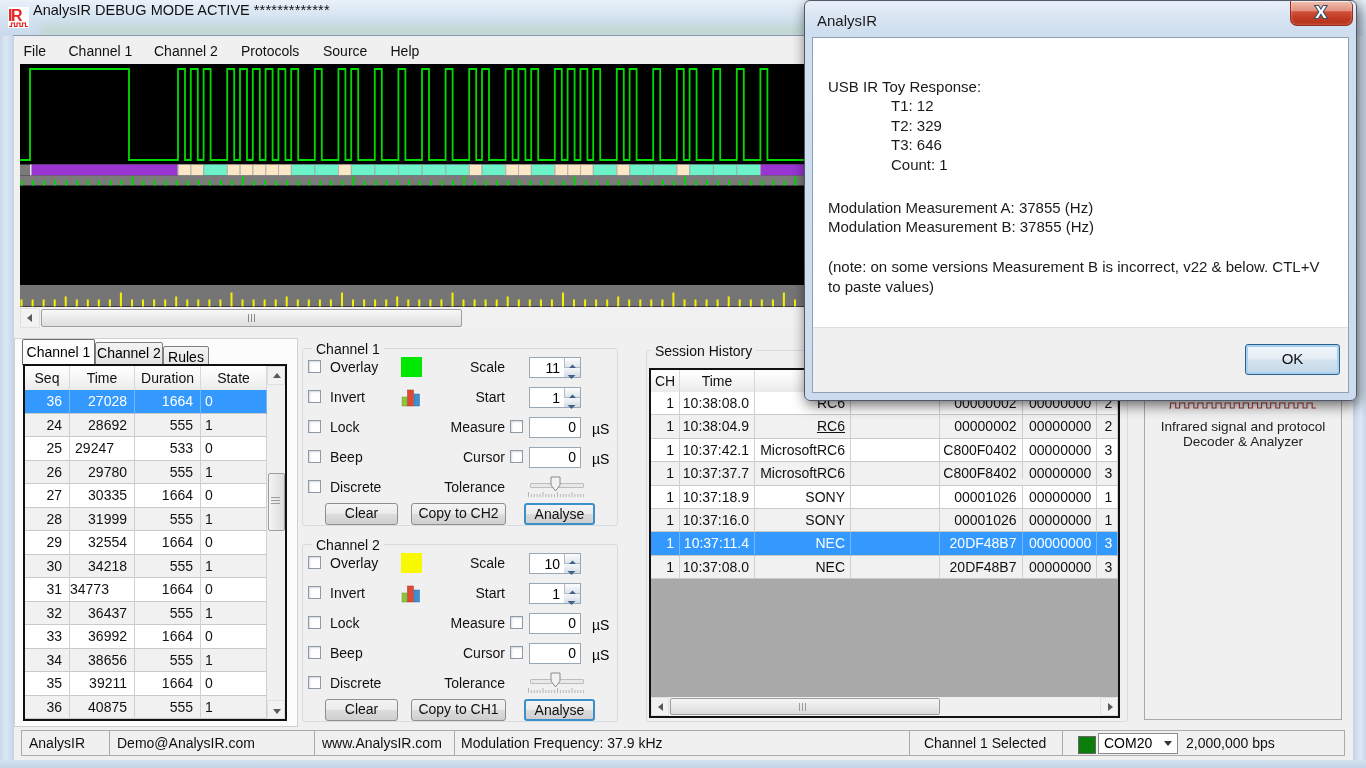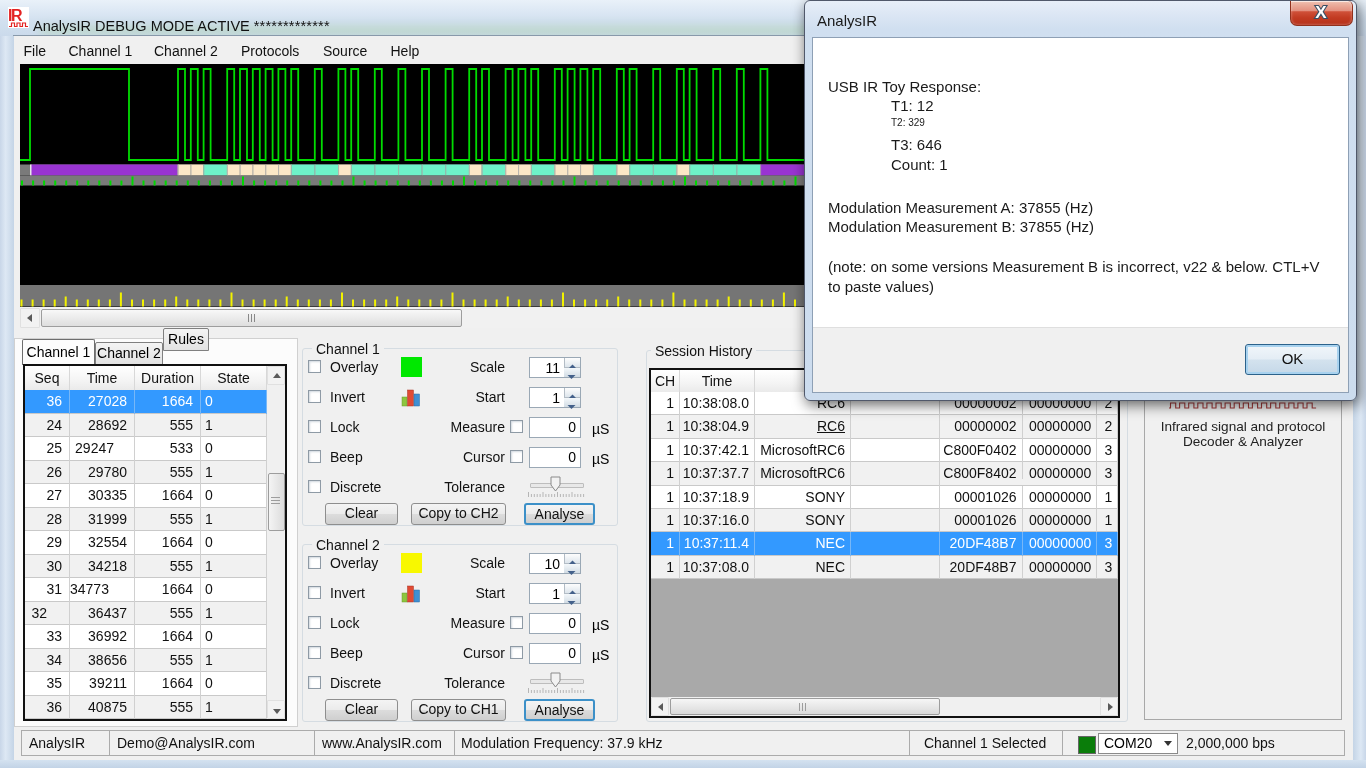--- a/index.html
+++ b/index.html
@@ -4,21 +4,21 @@
 <div style="position:absolute;left:40px;top:26px;width:990px;height:9px;background:#a6cf9e;opacity:.45;filter:blur(5px)"></div>
 <div style="position:absolute;left:0;top:36px;width:14px;height:732px;background:linear-gradient(90deg,#c8d6e8,#dde8f4 40%,#c4d4e6)"></div>
 <div style="position:absolute;left:1353px;top:36px;width:13px;height:732px;background:linear-gradient(90deg,#c4d4e6,#dde8f4 60%,#c8d6e8)"></div>
 <div style="position:absolute;left:0;top:760px;width:1366px;height:8px;background:linear-gradient(#d4e2f0,#c2d3e6)"></div>
 <div style="position:absolute;left:13px;top:35px;width:1341px;height:1px;background:#8899aa"></div>
 <div style="position:absolute;left:14px;top:36px;width:1339px;height:724px;background:#f0f0f0"></div>
 <div style="position:absolute;left:8px;top:7px;width:21px;height:21px;background:#fff"><svg width="21" height="21">
       <text x="0" y="14" font-family="Liberation Sans" font-size="16" font-weight="bold" fill="#e32222" letter-spacing="-1.5">IR</text>
       <path d="M1,19.5 h2.5 v-3.5 h3 v3.5 h2.5 v-3.5 h3 v3.5 h2.5 v-3.5 h3 v3.5 h2.5" fill="none" stroke="#e32222" stroke-width="1.2"></path>
     </svg></div>
-<div style="position:absolute;left:33px;top:18px;font-size:14.5px;color:#111">AnalysIR DEBUG MODE ACTIVE <span style="letter-spacing:0.2px">*************</span></div>
+<div style="position:absolute;left:33px;top:2px;font-size:14.5px;color:#111">AnalysIR DEBUG MODE ACTIVE <span style="letter-spacing:0.2px">*************</span></div>
 <div style="position:absolute;left:23.5px;top:43px;font-size:14px;color:#111">File</div>
 <div style="position:absolute;left:68.5px;top:43px;font-size:14px;color:#111">Channel 1</div>
 <div style="position:absolute;left:154.0px;top:43px;font-size:14px;color:#111">Channel 2</div>
 <div style="position:absolute;left:241.0px;top:43px;font-size:14px;color:#111">Protocols</div>
 <div style="position:absolute;left:323.0px;top:43px;font-size:14px;color:#111">Source</div>
 <div style="position:absolute;left:390.5px;top:43px;font-size:14px;color:#111">Help</div>
 <div style="position:absolute;left:20px;top:64px;width:1326px;height:243px;background:#000">
     <svg width="1326" height="243" style="position:absolute;left:0;top:0">
       <path d="M0.0,96.0 L10.0,96.0 L10.0,5.0 L109.0,5.0 L109.0,96.0 L158.0,96.0 L158.0,5.0 L165.0,5.0 L165.0,96.0 L170.8,96.0 L170.8,5.0 L177.8,5.0 L177.8,96.0 L183.6,96.0 L183.6,5.0 L190.6,5.0 L190.6,96.0 L207.2,96.0 L207.2,5.0 L214.2,5.0 L214.2,96.0 L220.0,96.0 L220.0,5.0 L227.0,5.0 L227.0,96.0 L232.8,96.0 L232.8,5.0 L239.8,5.0 L239.8,96.0 L245.6,96.0 L245.6,5.0 L252.6,5.0 L252.6,96.0 L258.4,96.0 L258.4,5.0 L265.4,5.0 L265.4,96.0 L271.2,96.0 L271.2,5.0 L278.2,5.0 L278.2,96.0 L294.8,96.0 L294.8,5.0 L301.8,5.0 L301.8,96.0 L318.4,96.0 L318.4,5.0 L325.4,5.0 L325.4,96.0 L331.2,96.0 L331.2,5.0 L338.2,5.0 L338.2,96.0 L354.8,96.0 L354.8,5.0 L361.8,5.0 L361.8,96.0 L378.4,96.0 L378.4,5.0 L385.4,5.0 L385.4,96.0 L402.0,96.0 L402.0,5.0 L409.0,5.0 L409.0,96.0 L425.6,96.0 L425.6,5.0 L432.6,5.0 L432.6,96.0 L449.2,96.0 L449.2,5.0 L456.2,5.0 L456.2,96.0 L462.0,96.0 L462.0,5.0 L469.0,5.0 L469.0,96.0 L485.6,96.0 L485.6,5.0 L492.6,5.0 L492.6,96.0 L498.4,96.0 L498.4,5.0 L505.4,5.0 L505.4,96.0 L511.2,96.0 L511.2,5.0 L518.2,5.0 L518.2,96.0 L534.8,96.0 L534.8,5.0 L541.8,5.0 L541.8,96.0 L547.6,96.0 L547.6,5.0 L554.6,5.0 L554.6,96.0 L560.4,96.0 L560.4,5.0 L567.4,5.0 L567.4,96.0 L573.2,96.0 L573.2,5.0 L580.2,5.0 L580.2,96.0 L596.8,96.0 L596.8,5.0 L603.8,5.0 L603.8,96.0 L609.6,96.0 L609.6,5.0 L616.6,5.0 L616.6,96.0 L633.2,96.0 L633.2,5.0 L640.2,5.0 L640.2,96.0 L656.8,96.0 L656.8,5.0 L663.8,5.0 L663.8,96.0 L669.6,96.0 L669.6,5.0 L676.6,5.0 L676.6,96.0 L693.2,96.0 L693.2,5.0 L700.2,5.0 L700.2,96.0 L716.8,96.0 L716.8,5.0 L723.8,5.0 L723.8,96.0 L740.4,96.0 L740.4,5.0 L747.4,5.0 L747.4,96.0 L887.0,96.0 L887.0,5.0 L986.0,5.0 L986.0,96.0 L1035.0,96.0 L1035.0,5.0 L1042.0,5.0 L1042.0,96.0 L1047.8,96.0 L1047.8,5.0 L1054.8,5.0 L1054.8,96.0 L1060.6,96.0 L1060.6,5.0 L1067.6,5.0 L1067.6,96.0 L1084.2,96.0 L1084.2,5.0 L1091.2,5.0 L1091.2,96.0 L1097.0,96.0 L1097.0,5.0 L1104.0,5.0 L1104.0,96.0 L1109.8,96.0 L1109.8,5.0 L1116.8,5.0 L1116.8,96.0 L1122.6,96.0 L1122.6,5.0 L1129.6,5.0 L1129.6,96.0 L1135.4,96.0 L1135.4,5.0 L1142.4,5.0 L1142.4,96.0 L1148.2,96.0 L1148.2,5.0 L1155.2,5.0 L1155.2,96.0 L1171.8,96.0 L1171.8,5.0 L1178.8,5.0 L1178.8,96.0 L1195.4,96.0 L1195.4,5.0 L1202.4,5.0 L1202.4,96.0 L1208.2,96.0 L1208.2,5.0 L1215.2,5.0 L1215.2,96.0 L1231.8,96.0 L1231.8,5.0 L1238.8,5.0 L1238.8,96.0 L1255.4,96.0 L1255.4,5.0 L1262.4,5.0 L1262.4,96.0 L1279.0,96.0 L1279.0,5.0 L1286.0,5.0 L1286.0,96.0 L1302.6,96.0 L1302.6,5.0 L1309.6,5.0 L1309.6,96.0 L1326.2,96.0 L1326.0,96.0" fill="none" stroke="#00dc00" stroke-width="1.8"></path>
       <rect x="0" y="100.5" width="1326.0" height="11.0" fill="#7a7a7a"></rect>
@@ -391,21 +391,21 @@
         <path d="M11,5 L11,13 L6,9 Z" fill="#5a5a5a"></path>
       </svg></div>
     <div style="position:absolute;left:21px;top:1px;width:421px;height:18px;background:linear-gradient(#f8f8f8,#dedede);border:1px solid #9d9d9d;border-radius:2px;box-sizing:border-box"></div>
     <div style="position:absolute;left:228px;top:6px;width:1px;height:8px;background:#888"></div>
     <div style="position:absolute;left:231px;top:6px;width:1px;height:8px;background:#888"></div>
     <div style="position:absolute;left:234px;top:6px;width:1px;height:8px;background:#888"></div>
   </div>
 <div style="position:absolute;left:14px;top:338px;width:284px;height:389px;background:#fcfcfc;border:1px solid #d0d0d0;box-sizing:border-box"></div>
 <div style="position:absolute;left:22px;top:339px;width:73px;height:26px;background:#fdfdfd;border:1px solid #6e6e6e;border-bottom:none;border-radius:2px 2px 0 0;box-sizing:border-box;font-size:14px;text-align:center;line-height:24px">Channel 1</div>
 <div style="position:absolute;left:95px;top:342px;width:68px;height:23px;background:linear-gradient(#f4f4f4,#e2e2e2);border:1px solid #808080;border-radius:2px 2px 0 0;box-sizing:border-box;font-size:14px;text-align:center;line-height:21px">Channel 2</div>
-<div style="position:absolute;left:163px;top:328px;width:46px;height:23px;background:linear-gradient(#f4f4f4,#e2e2e2);border:1px solid #808080;border-radius:2px 2px 0 0;box-sizing:border-box;font-size:14px;text-align:center;line-height:21px">Rules</div>
+<div style="position:absolute;left:163px;top:346px;width:46px;height:23px;background:linear-gradient(#f4f4f4,#e2e2e2);border:1px solid #808080;border-radius:2px 2px 0 0;box-sizing:border-box;font-size:14px;text-align:center;line-height:21px">Rules</div>
 <div style="position:absolute;left:23px;top:364px;width:264px;height:357px;border:2px solid #111;background:#fff;box-sizing:border-box;overflow:hidden">
     <div style="position:absolute;left:0;top:0;width:242px;height:24px;background:linear-gradient(#ffffff,#f4f4f4 60%,#eaeaea);border-bottom:1px solid #c7c7c7">
       <div style="position:absolute;left:0px;top:0;width:45px;height:24px;line-height:24px;text-align:center;font-size:14px;color:#111;border-right:1px solid #d8d8d8;box-sizing:border-box">Seq</div>
       <div style="position:absolute;left:45px;top:0;width:65px;height:24px;line-height:24px;text-align:center;font-size:14px;color:#111;border-right:1px solid #d8d8d8;box-sizing:border-box">Time</div>
       <div style="position:absolute;left:110px;top:0;width:66px;height:24px;line-height:24px;text-align:center;font-size:14px;color:#111;border-right:1px solid #d8d8d8;box-sizing:border-box">Duration</div>
       <div style="position:absolute;left:176px;top:0;width:66px;height:24px;line-height:24px;text-align:center;font-size:14px;color:#111;border-right:1px solid #d8d8d8;box-sizing:border-box">State</div>
     </div>
     <div style="position:absolute;left:0;top:24.0px;width:242px;height:23.5px;background:#3399ff;color:#fff;font-size:14px;border-bottom:1px solid #c9c9c9;box-sizing:border-box">
       <div style="position:absolute;left:0px;top:0;width:45px;height:23.5px;line-height:22.5px;text-align:right;padding-right:7px;border-right:1px solid #77b7f7;box-sizing:border-box">36</div>
       <div style="position:absolute;left:45px;top:0;width:65px;height:23.5px;line-height:22.5px;text-align:right;padding-right:7px;border-right:1px solid #77b7f7;box-sizing:border-box">27028</div>
@@ -454,21 +454,21 @@
       <div style="position:absolute;left:110px;top:0;width:66px;height:23.5px;line-height:22.5px;text-align:right;padding-right:7px;border-right:1px solid #d0d0d0;box-sizing:border-box">555</div>
       <div style="position:absolute;left:176px;top:0;width:66px;height:23.5px;line-height:22.5px;text-align:left;padding-left:4px;border-right:1px solid #d0d0d0;box-sizing:border-box">1</div>
     </div>
     <div style="position:absolute;left:0;top:212.0px;width:242px;height:23.5px;background:#ffffff;color:#111;font-size:14px;border-bottom:1px solid #c9c9c9;box-sizing:border-box">
       <div style="position:absolute;left:0px;top:0;width:45px;height:23.5px;line-height:22.5px;text-align:right;padding-right:7px;border-right:1px solid #d0d0d0;box-sizing:border-box">31</div>
       <div style="position:absolute;left:45px;top:0;width:65px;height:23.5px;line-height:22.5px;text-align:left;padding-right:7px;border-right:1px solid #d0d0d0;box-sizing:border-box">34773</div>
       <div style="position:absolute;left:110px;top:0;width:66px;height:23.5px;line-height:22.5px;text-align:right;padding-right:7px;border-right:1px solid #d0d0d0;box-sizing:border-box">1664</div>
       <div style="position:absolute;left:176px;top:0;width:66px;height:23.5px;line-height:22.5px;text-align:left;padding-left:4px;border-right:1px solid #d0d0d0;box-sizing:border-box">0</div>
     </div>
     <div style="position:absolute;left:0;top:235.5px;width:242px;height:23.5px;background:#f1f1f1;color:#111;font-size:14px;border-bottom:1px solid #c9c9c9;box-sizing:border-box">
-      <div style="position:absolute;left:0px;top:0;width:45px;height:23.5px;line-height:22.5px;text-align:right;padding-right:22px;border-right:1px solid #d0d0d0;box-sizing:border-box">32</div>
+      <div style="position:absolute;left:0px;top:0;width:45px;height:23.5px;line-height:22.5px;text-align:right;padding-right:7px;border-right:1px solid #d0d0d0;box-sizing:border-box">32</div>
       <div style="position:absolute;left:45px;top:0;width:65px;height:23.5px;line-height:22.5px;text-align:right;padding-right:7px;border-right:1px solid #d0d0d0;box-sizing:border-box">36437</div>
       <div style="position:absolute;left:110px;top:0;width:66px;height:23.5px;line-height:22.5px;text-align:right;padding-right:7px;border-right:1px solid #d0d0d0;box-sizing:border-box">555</div>
       <div style="position:absolute;left:176px;top:0;width:66px;height:23.5px;line-height:22.5px;text-align:left;padding-left:4px;border-right:1px solid #d0d0d0;box-sizing:border-box">1</div>
     </div>
     <div style="position:absolute;left:0;top:259.0px;width:242px;height:23.5px;background:#ffffff;color:#111;font-size:14px;border-bottom:1px solid #c9c9c9;box-sizing:border-box">
       <div style="position:absolute;left:0px;top:0;width:45px;height:23.5px;line-height:22.5px;text-align:right;padding-right:7px;border-right:1px solid #d0d0d0;box-sizing:border-box">33</div>
       <div style="position:absolute;left:45px;top:0;width:65px;height:23.5px;line-height:22.5px;text-align:right;padding-right:7px;border-right:1px solid #d0d0d0;box-sizing:border-box">36992</div>
       <div style="position:absolute;left:110px;top:0;width:66px;height:23.5px;line-height:22.5px;text-align:right;padding-right:7px;border-right:1px solid #d0d0d0;box-sizing:border-box">1664</div>
       <div style="position:absolute;left:176px;top:0;width:66px;height:23.5px;line-height:22.5px;text-align:left;padding-left:4px;border-right:1px solid #d0d0d0;box-sizing:border-box">0</div>
     </div>
@@ -780,21 +780,21 @@
     </svg></div>
 <div style="position:absolute;left:804px;top:0px;width:553px;height:401px;background:linear-gradient(180deg,#e7eef8,#d0dff0 28px,#ccdcee);border:1px solid #50586a;border-radius:6px;box-shadow:2px 4px 14px rgba(0,0,0,.6);box-sizing:border-box">
     <div style="position:absolute;left:12px;top:11px;font-size:15px;color:#1a1a1a">AnalysIR</div>
     <div style="position:absolute;left:485px;top:0px;width:63px;height:25px;background:linear-gradient(180deg,#efc0af,#e39180 40%,#cf5038 45%,#c23b22 70%,#b5311a);border:1px solid #90301c;border-top:none;border-radius:0 5px 7px 7px;box-sizing:border-box;box-shadow:inset 0 1px 0 rgba(255,255,255,.6),inset 0 0 3px rgba(255,255,255,.4)"><svg width="61" height="24">
         <text x="30" y="17" text-anchor="middle" font-size="17" font-weight="bold" fill="#fff" stroke="#3b5064" stroke-width="2.2" paint-order="stroke" font-family="Liberation Sans">X</text>
       </svg></div>
     <div style="position:absolute;left:7px;top:36px;width:537px;height:356px;background:#fff;border:1px solid #8ea0b5;box-sizing:border-box">
       <div style="position:absolute;left:0;bottom:0;width:535px;height:64px;background:#f0f0f0;border-top:1px solid #dfdfdf"></div>
       <div style="position:absolute;left:15px;top:40.0px;font-size:15px;color:#1a1a1a">USB IR Toy Response:</div>
       <div style="position:absolute;left:78px;top:59.0px;font-size:15px;color:#1a1a1a">T1: 12</div>
-      <div style="position:absolute;left:78px;top:78.5px;font-size:10px;color:#1a1a1a">T2: 329</div>
+      <div style="position:absolute;left:78px;top:78.5px;font-size:15px;color:#1a1a1a">T2: 329</div>
       <div style="position:absolute;left:78px;top:98.0px;font-size:15px;color:#1a1a1a">T3: 646</div>
       <div style="position:absolute;left:78px;top:117.5px;font-size:15px;color:#1a1a1a">Count: 1</div>
       <div style="position:absolute;left:15px;top:160.5px;font-size:15px;color:#1a1a1a">Modulation Measurement A: 37855 (Hz)</div>
       <div style="position:absolute;left:15px;top:180.0px;font-size:15px;color:#1a1a1a">Modulation Measurement B: 37855 (Hz)</div>
       <div style="position:absolute;left:15px;top:220.0px;font-size:15px;color:#1a1a1a">(note: on some versions Measurement B is incorrect, v22 &amp; below. CTL+V</div>
       <div style="position:absolute;left:15px;top:239.5px;font-size:15px;color:#1a1a1a">to paste values)</div>
       <div style="position:absolute;left:432px;top:306px;width:95px;height:31px;border:1px solid #2c628b;border-radius:3px;background:linear-gradient(#f1f6fa,#e4edf5 48%,#d3e2ee 52%,#c5d8e8);box-shadow:inset 0 0 0 2px #a8d2ef;box-sizing:border-box;font-size:15px;text-align:center;line-height:28px;color:#111">OK</div>
     </div>
   </div>
 </body></html>

